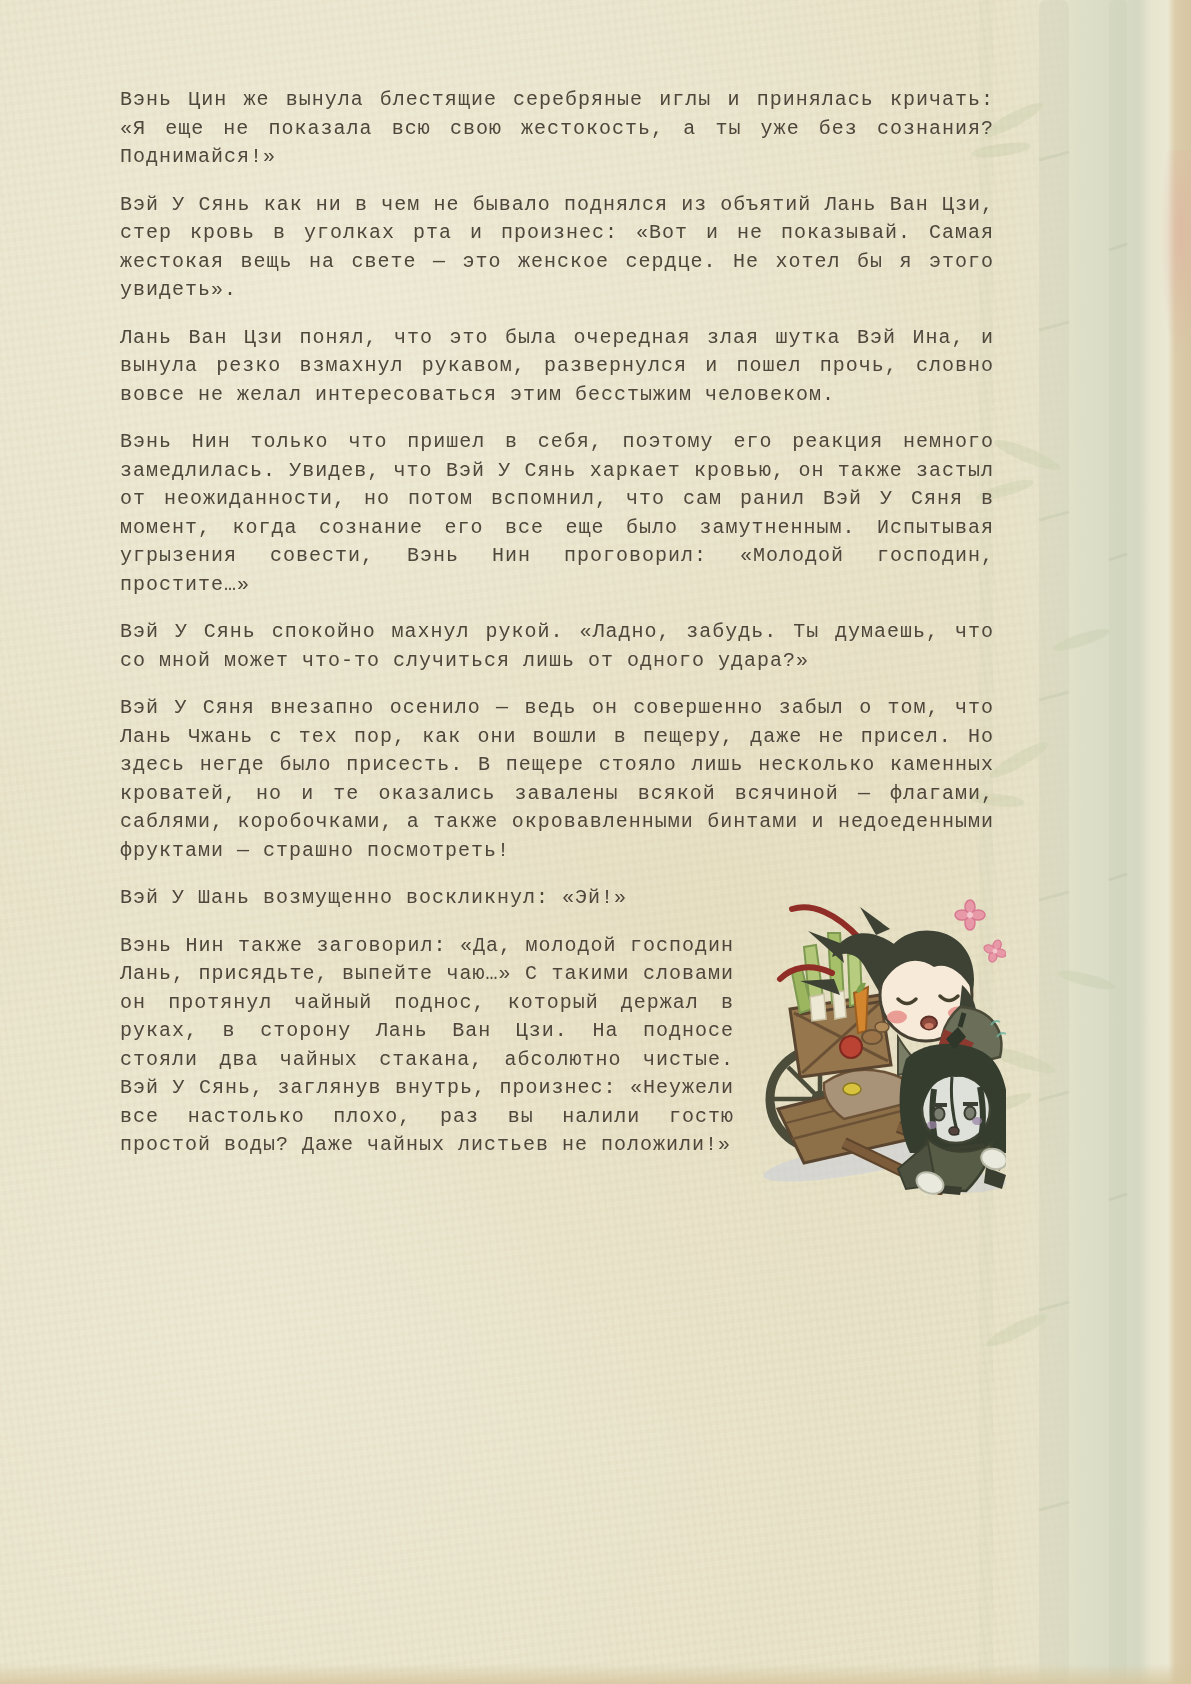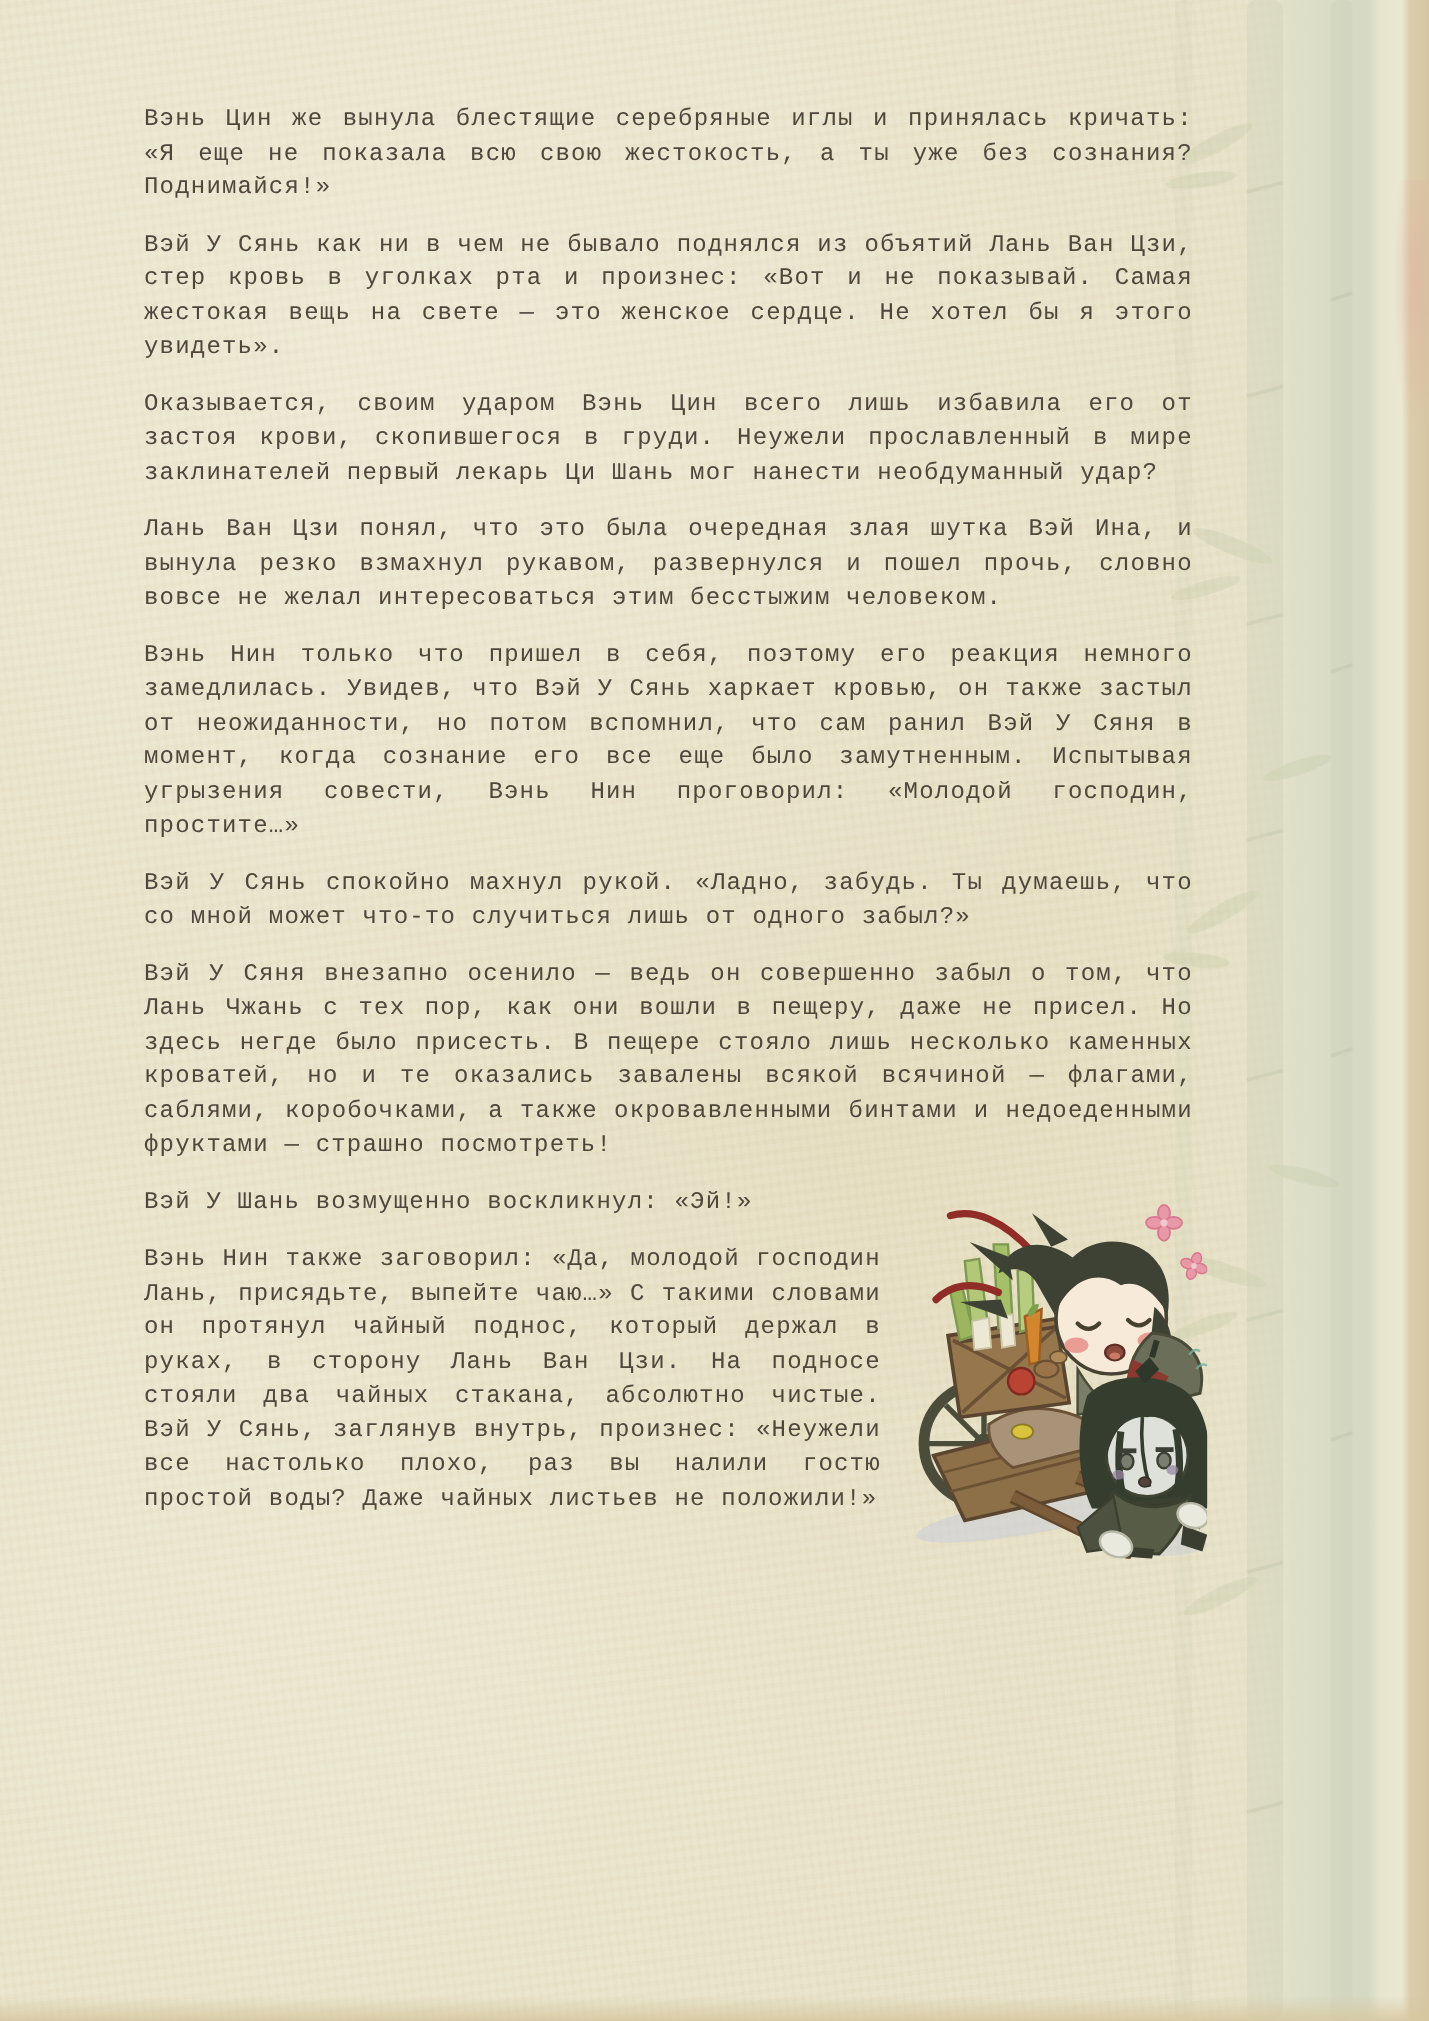--- a/index.html
+++ b/index.html
@@ -95,24 +95,23 @@
       <ellipse cx="56" cy="1330" rx="34" ry="7" transform="rotate(-26 56 1330)"></ellipse>
       <ellipse cx="120" cy="640" rx="30" ry="6" transform="rotate(-18 120 640)"></ellipse>
       <ellipse cx="126" cy="980" rx="30" ry="6" transform="rotate(14 126 980)"></ellipse>
     </g>
   </g>
 </svg>
 
 <div class="content">
   <p>Вэнь Цин же вынула блестящие серебряные иглы и принялась кричать: «Я еще не показала всю свою жестокость, а ты уже без сознания? Поднимайся!»</p>
   <p>Вэй У Сянь как ни в чем не бывало поднялся из объятий Лань Ван Цзи, стер кровь в уголках рта и произнес: «Вот и не показывай. Самая жестокая вещь на свете — это женское сердце. Не хотел бы я этого увидеть».</p>
-  <p>Оказывается, своим ударом Вэнь Цин всего лишь избавила его от застоя крови, скопившегося в груди. Неужели прославленный в мире заклинателей первый лекарь Ци Шань мог нанести необдуманный удар?</p>
   <p>Лань Ван Цзи понял, что это была очередная злая шутка Вэй Ина, и вынула резко взмахнул рукавом, развернулся и пошел прочь, словно вовсе не желал интересоваться этим бесстыжим человеком.</p>
   <p>Вэнь Нин только что пришел в себя, поэтому его реакция немного замедлилась. Увидев, что Вэй У Сянь харкает кровью, он также застыл от неожиданности, но потом вспомнил, что сам ранил Вэй У Сяня в момент, когда сознание его все еще было замутненным. Испытывая угрызения совести, Вэнь Нин проговорил: «Молодой господин, простите…»</p>
-  <p>Вэй У Сянь спокойно махнул рукой. «Ладно, забудь. Ты думаешь, что со мной может что-то случиться лишь от одного забыл?»</p>
+  <p>Вэй У Сянь спокойно махнул рукой. «Ладно, забудь. Ты думаешь, что со мной может что-то случиться лишь от одного удара?»</p>
   <p>Вэй У Сяня внезапно осенило — ведь он совершенно забыл о том, что Лань Чжань с тех пор, как они вошли в пещеру, даже не присел. Но здесь негде было присесть. В пещере стояло лишь несколько каменных кроватей, но и те оказались завалены всякой всячиной — флагами, саблями, коробочками, а также окровавленными бинтами и недоеденными фруктами — страшно посмотреть!</p>
   <p>Вэй У Шань возмущенно воскликнул: «Эй!»</p>
 
   <div class="illustration-float">
     <svg width="258" height="318" viewBox="0 0 258 318">
 
       <ellipse cx="112" cy="282" rx="98" ry="15" fill="#c3cadf" opacity="0.45" transform="rotate(-10 112 282)"></ellipse>
       <ellipse cx="212" cy="306" rx="46" ry="10" fill="#c3cadf" opacity="0.4"></ellipse>
 
       <g stroke="#4b4d3a">

